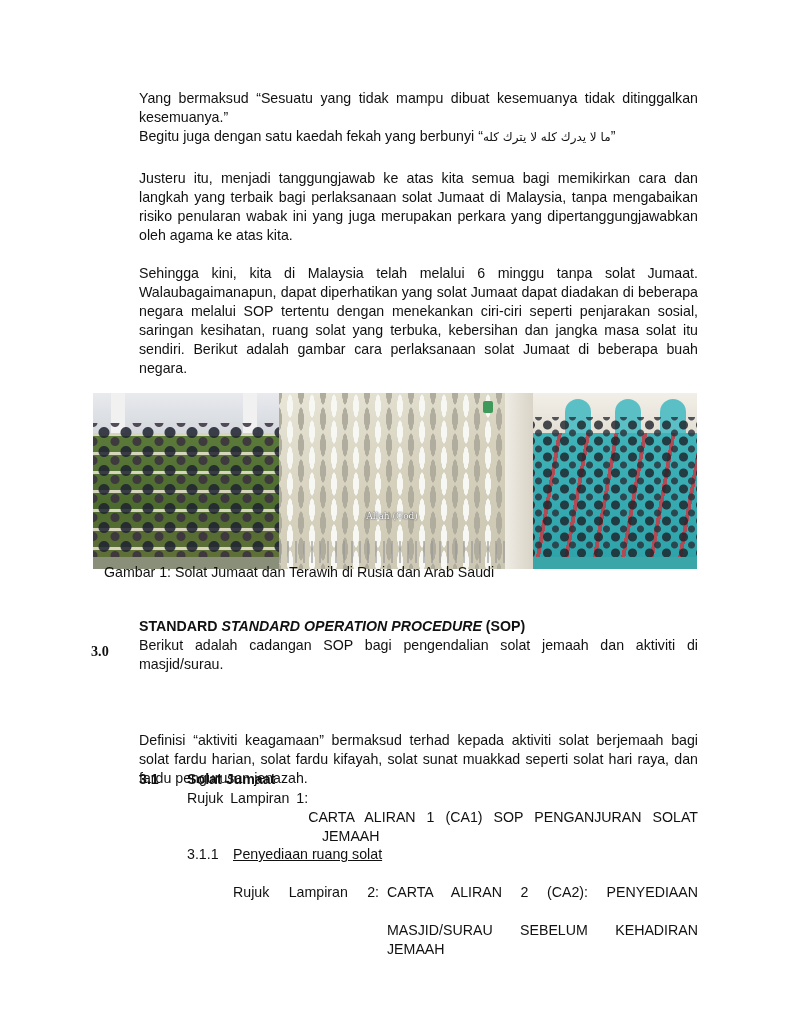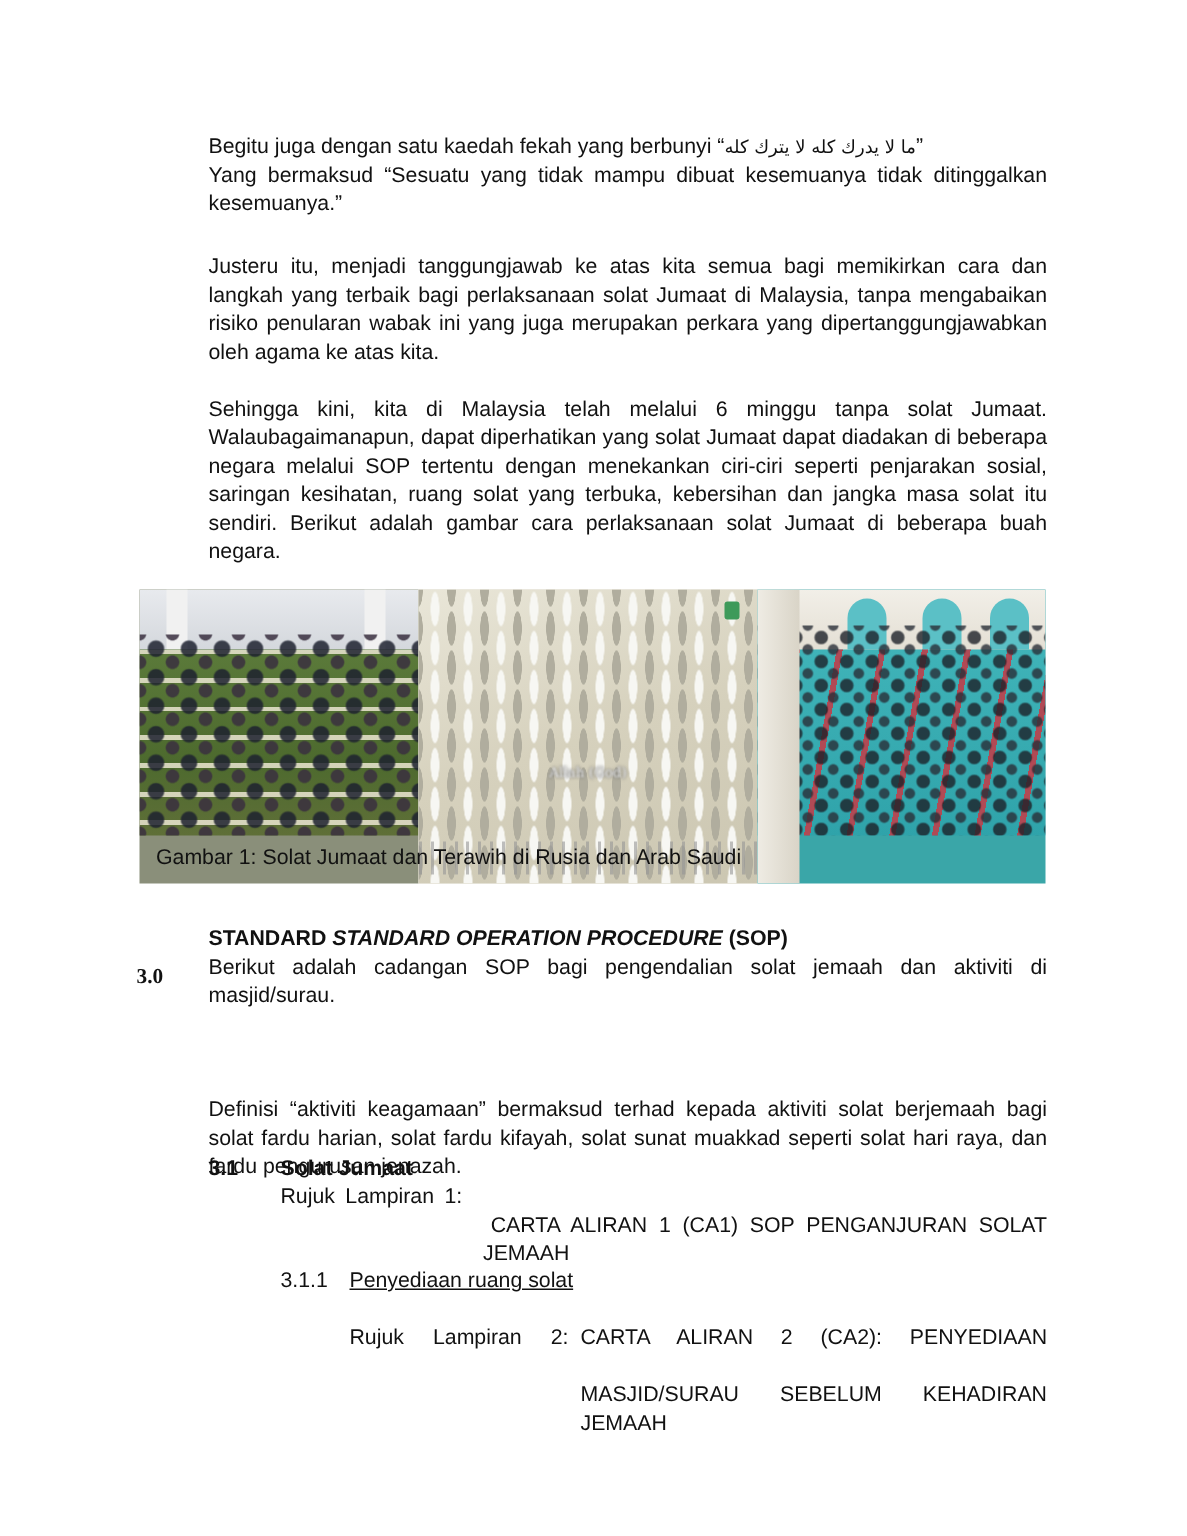--- a/index.html
+++ b/index.html
@@ -12,21 +12,21 @@
   .para { left: 139px; width: 559px; text-align: justify; }
   .para p { margin: 0; }
   .last { text-align-last: left; }
   .justify-all { text-align: justify; text-align-last: justify; margin-top: 19px; }
   .bold { font-weight: bold; }
   .ital { font-style: italic; }
   .arabic { font-family: "DejaVu Sans", sans-serif; font-size: 12px; direction: rtl; unicode-bidi: embed; }
 
   
   .photos { left: 93px; top: 393px; width: 604px; height: 164px; display: flex; }
-  .photo { position: relative; height: 196px; overflow: hidden; }
+  .photo { position: relative; height: 176px; overflow: hidden; }
   .ph1 { width: 186px; background: #8a8f7a; }
   .ph2 { width: 226px; background: #d8d4c2; }
   .ph3 { width: 192px; background: #3aa6a8; }
 
   
   .ph1 .wall { position:absolute; left:0; top:0; width:100%; height:50px;
     background: linear-gradient(180deg,#e8eaee 0%,#cfd3d8 100%); }
   .ph1 .floor { position:absolute; left:0; top:40px; width:100%; height:124px;
     background:
       repeating-linear-gradient(180deg, rgba(235,230,210,0.85) 0 3px, transparent 3px 19px),
@@ -63,22 +63,22 @@
   .ph3 .people { position:absolute; left:0; top:24px; width:100%; height:140px;
     background:
       radial-gradient(circle, #1d2128 0 4px, transparent 5px) 0 0/17px 16px,
       radial-gradient(circle, #2a2f38 0 3px, transparent 4px) 8px 8px/17px 16px; opacity:0.8; }
   .ph3 .leftwall { position:absolute; left:0; top:0; width:28px; height:100%; background:linear-gradient(90deg,#efece4,#d9d4c7); }
 </style>
 </head>
 <body>
 
 <div class="abs para" style="top:89px;">
+  <p class="last">Yang bermaksud “Sesuatu yang tidak mampu dibuat kesemuanya tidak ditinggalkan kesemuanya.”</p>
   <p class="last"><span>Begitu juga dengan satu kaedah fekah yang berbunyi “</span><span class="arabic">ما لا يدرك كله لا يترك كله</span><span>”</span></p>
-  <p class="last">Yang bermaksud “Sesuatu yang tidak mampu dibuat kesemuanya tidak ditinggalkan kesemuanya.”</p>
 </div>
 
 <div class="abs para last" style="top:169px;">Justeru itu, menjadi tanggungjawab ke atas kita semua bagi memikirkan cara dan langkah yang terbaik bagi perlaksanaan solat Jumaat di Malaysia, tanpa mengabaikan risiko penularan wabak ini yang juga merupakan perkara yang dipertanggungjawabkan oleh agama ke atas kita.</div>
 
 <div class="abs para last" style="top:264px;">Sehingga kini, kita di Malaysia telah melalui 6 minggu tanpa solat Jumaat. Walaubagaimanapun, dapat diperhatikan yang solat Jumaat dapat diadakan di beberapa negara melalui SOP tertentu dengan menekankan ciri-ciri seperti penjarakan sosial, saringan kesihatan, ruang solat yang terbuka, kebersihan dan jangka masa solat itu sendiri. Berikut adalah gambar cara perlaksanaan solat Jumaat di beberapa buah negara.</div>
 
 <div class="abs photos">
   <div class="photo ph1">
     <div class="wall"></div>
     <div class="pillar" style="left:18px;"></div>
@@ -107,21 +107,21 @@
 <div class="abs" style="left:104px; width:604px; top:563px; ">Gambar 1: Solat Jumaat dan Terawih di Rusia dan Arab Saudi</div>
 
 <div class="abs bold" style="left:91px; top:642px;font-family:Liberation Serif, serif;">3.0</div>
 <div class="abs bold" style="left:139px; top:617px;"><span>STANDARD </span><span class="ital">STANDARD OPERATION PROCEDURE</span><span> (SOP)</span></div>
 <div class="abs para last" style="top:636px;">Berikut adalah cadangan SOP bagi pengendalian solat jemaah dan aktiviti di masjid/surau.</div>
 <div class="abs para last" style="top:731px;">Definisi “aktiviti keagamaan” bermaksud terhad kepada aktiviti solat berjemaah bagi solat fardu harian, solat fardu kifayah, solat sunat muakkad seperti solat hari raya, dan fardu pengurusan jenazah.</div>
 
 <div class="abs bold" style="left:139px; top:770px;">3.1</div>
 <div class="abs bold" style="left:187px; top:770px;">Solat Jumaat</div>
 <div class="abs" style="left:187px; top:789px; width:511px;">
-  <div style="display:flex; gap:19px;">
+  <div style="display:flex; gap:0;">
     <span style="white-space:nowrap; word-spacing:3px;">Rujuk Lampiran 1:</span>
     <span class="justify-all" style="flex:1; word-spacing:2px;">CARTA ALIRAN 1 (CA1) SOP PENGANJURAN SOLAT</span>
   </div>
   <div style="padding-left:135px;">JEMAAH</div>
 </div>
 
 <div class="abs" style="left:187px; top:845px;">3.1.1</div>
 <div class="abs" style="left:233px; top:845px;text-decoration:underline;">Penyediaan ruang solat</div>
 <div class="abs" style="left:233px; top:864px; width:465px;">
   <div style="display:flex;">

